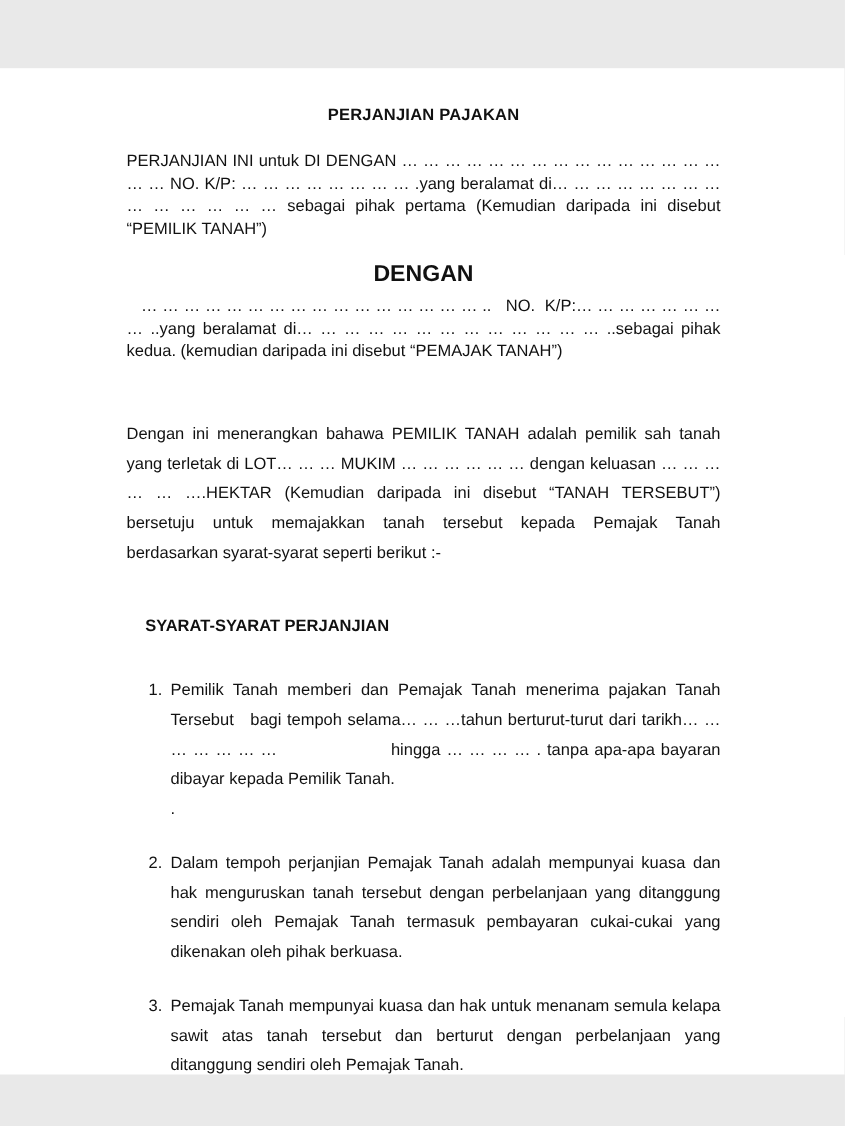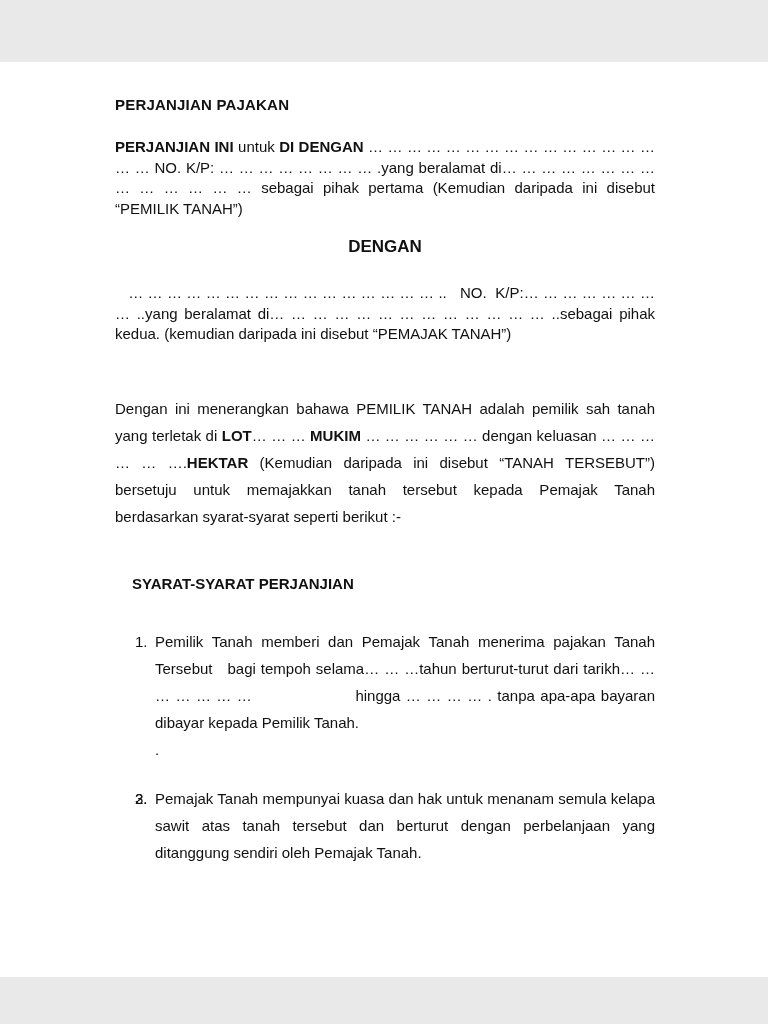--- a/index.html
+++ b/index.html
@@ -29,37 +29,37 @@
     top: 62px;
     left: 0;
     width: 768px;
     height: 915px;
     background: #ffffff;
     box-sizing: border-box;
     padding: 34px 113px 0 115px;
   }
   .title {
     margin: 0 0 24px 0;
-    text-align: left;
+    text-align: center;
     font-size: 15px;
     font-weight: bold;
     letter-spacing: 0.2px;
   }
   .para {
     margin: 0;
     font-size: 15px;
     text-align: justify;
   }
   .intro {
     line-height: 20.5px;
   }
   .dengan {
-    margin: 18px 0 26px 0;
+    margin: 18px 0 8px 0;
     text-align: center;
-    font-size: 17px;
+    font-size: 21px;
     font-weight: bold;
   }
   .recital {
     margin-top: 50px;
     line-height: 27px;
   }
   .terms-heading {
     margin: 45px 0 0 17px;
     font-size: 15px;
     font-weight: bold;
@@ -76,21 +76,21 @@
     text-align: justify;
   }
   .term-number {
     position: absolute;
     left: 20px;
     top: 0;
   }
   .term-suffix {
     text-align: left;
   }
-  b { font-weight: bold; }
+  b { font-weight: normal; }
 </style>
 </head>
 <body>
 
 <div class="viewport">
 
   <div class="letterbox top"></div>
 
   <div class="page">
 
@@ -109,20 +109,21 @@
     <div class="terms">
 
       <div class="term">
         <span class="term-number">1.</span>
         <span>Pemilik Tanah memberi dan Pemajak Tanah menerima pajakan Tanah Tersebut &nbsp; bagi tempoh selama… … …tahun berturut-turut dari tarikh… … … … … … …&nbsp;&nbsp;&nbsp;&nbsp;&nbsp;&nbsp;&nbsp;&nbsp;&nbsp;&nbsp;&nbsp;&nbsp;&nbsp;&nbsp;&nbsp;&nbsp;&nbsp;&nbsp; hingga … … … … . tanpa apa-apa bayaran dibayar kepada Pemilik Tanah.</span>
         <div class="term-suffix">.</div>
       </div>
 
       <div class="term">
         <span class="term-number">2.</span>
+        <span>Dalam tempoh perjanjian Pemajak Tanah adalah mempunyai kuasa dan hak menguruskan tanah tersebut dengan perbelanjaan yang ditanggung sendiri oleh Pemajak Tanah termasuk pembayaran cukai-cukai yang dikenakan oleh pihak berkuasa.</span>
       </div>
 
       <div class="term">
         <span class="term-number">3.</span>
         <span>Pemajak Tanah mempunyai kuasa dan hak untuk menanam semula kelapa sawit atas tanah tersebut dan berturut dengan perbelanjaan yang ditanggung sendiri oleh Pemajak Tanah.</span>
       </div>
 
     </div>
 
   </div>

